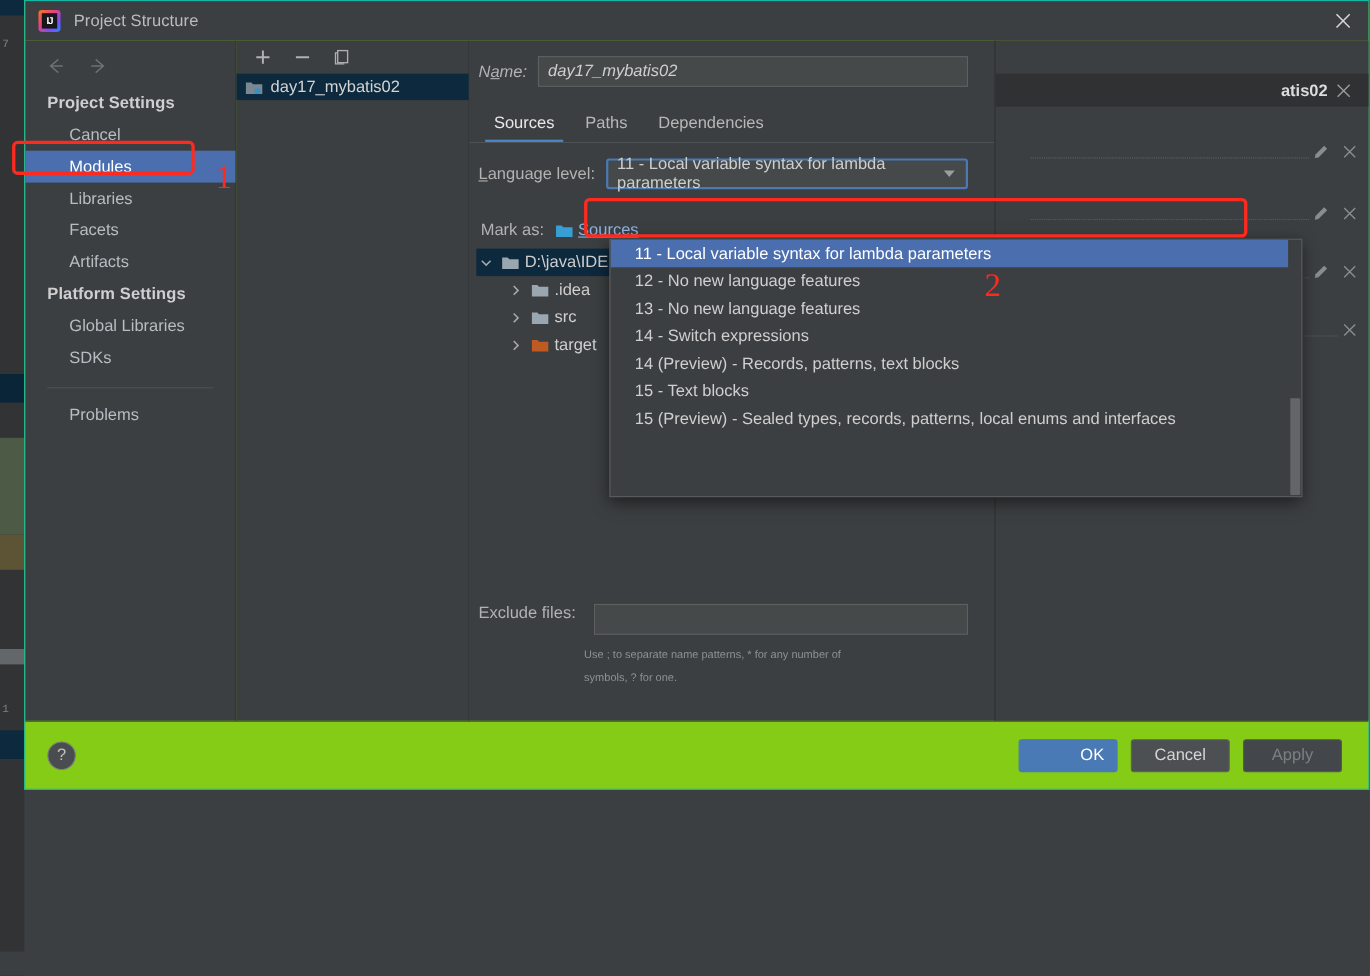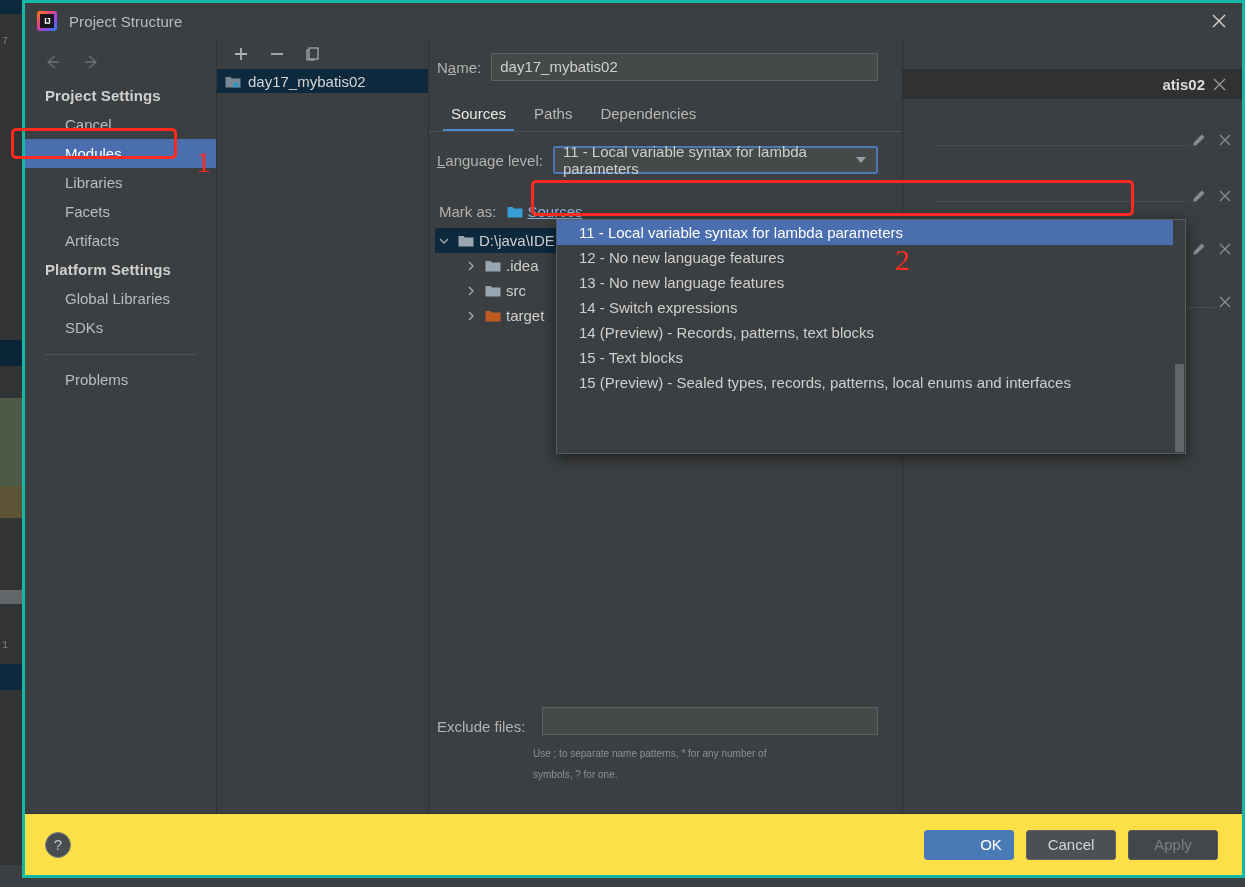--- a/index.html
+++ b/index.html
@@ -16,23 +16,23 @@
   .bg-ide { position: absolute; inset: 0; background: #3c3f41; }
   .bg-left-gutter { position: absolute; left: 0; top: 0; width: 22px; height: 887px; background: #313335; }
   .bg-strip { position: absolute; left: 0; width: 22px; }
   .bg-editor-right { position: absolute; left: 22px; top: 0; right: 0; bottom: 0; background: #3c3f41; }
   .bg-bottom-bar { position: absolute; left: 0; bottom: 0; width: 1245px; height: 22px; background: #3c3f41; }
   .bg-tiny-text { position: absolute; font-size: 10px; color: #808080; font-family: "Liberation Mono", monospace; }
 
   
   .dialog {
     position: absolute; left: 22px; top: 0;
-    width: 1223px; height: 878px;
-    background: #fde047;
-    border: 3px solid #14b8a6;
+    width: 1223px; height: 718px;
+    background: #84cc16;
+    border: 1px solid #14b8a6;
     display: flex; flex-direction: column;
   }
   .titlebar {
     height: 36px; flex: 0 0 36px;
     background: #3c3f41;
     display: flex; align-items: center; position: relative;
     padding-left: 12px;
   }
   .app-icon {
     width: 20px; height: 20px; margin-right: 12px;
@@ -102,21 +102,21 @@
   .folder-icon svg { width: 16px; height: 13px; display: block; }
 
   
   .main { flex: 1; display: flex; min-width: 0; background: #3c3f41; position: relative; }
   .main-left { flex: 1; min-width: 0; display: flex; flex-direction: column; padding: 0; position: relative; }
   .main-right {
     width: 340px; flex: 0 0 340px; background: #3c3f41;
     border-left: 1px solid #2f3133; position: relative;
   }
 
-  .name-row { display: flex; align-items: center; padding: 14px 24px 0 8px; gap: 10px; }
+  .name-row { display: flex; align-items: center; padding: 14px 24px 0 8px; gap: 10px; font-style: italic; }
   .lbl { color: #b2b2b2; font-size: 15px; white-space: nowrap; }
   .lbl u { text-decoration: underline; }
   .text-input {
     flex: 1; height: 28px; background: #45494a; border: 1px solid #5e6060;
     color: #cfcfcf; font-size: 15px; padding: 0 8px; line-height: 26px;
   }
 
   .tabs { display: flex; gap: 0; padding-left: 8px; margin-top: 18px; position: relative; }
   .tab {
     font-size: 15px; color: #b7b7b7; padding: 6px 14px 9px 14px; position: relative;
@@ -142,21 +142,21 @@
   .chip-label { text-decoration: underline; }
 
   .tree { margin-top: 8px; padding-left: 6px; }
   .tree-row { display: flex; align-items: center; height: 25px; font-size: 15px; color: #cfcfcf; gap: 5px; }
   .tree-row.selected { background: #0d293e; }
   .tree-arrow { width: 18px; display: flex; align-items: center; justify-content: center; color: #a9a9a9; }
   .tree-arrow svg { width: 10px; height: 10px; }
   .tree-indent { width: 22px; flex: 0 0 22px; }
 
   .excl-wrap { margin-top: auto; padding: 0 24px 28px 8px; }
-  .excl-row { display: flex; align-items: flex-end; gap: 17px; }
+  .excl-row { display: flex; align-items: flex-start; gap: 17px; }
   .excl-input { flex: 1; height: 28px; background: #45494a; border: 1px solid #5e6060; }
   .excl-hint { margin-top: 8px; margin-left: 96px; color: #8e9194; font-size: 10px; line-height: 21px; max-width: 400px; }
 
   
   .rp-header {
     height: 30px; background: #2f3133; display: flex; align-items: center;
     justify-content: flex-end; padding-right: 16px; gap: 8px; overflow: hidden;
   }
   .rp-header-title { color: #dcdcdc; font-size: 15px; font-weight: bold; white-space: nowrap; }
   .rp-header-x { color: #9a9a9a; }

